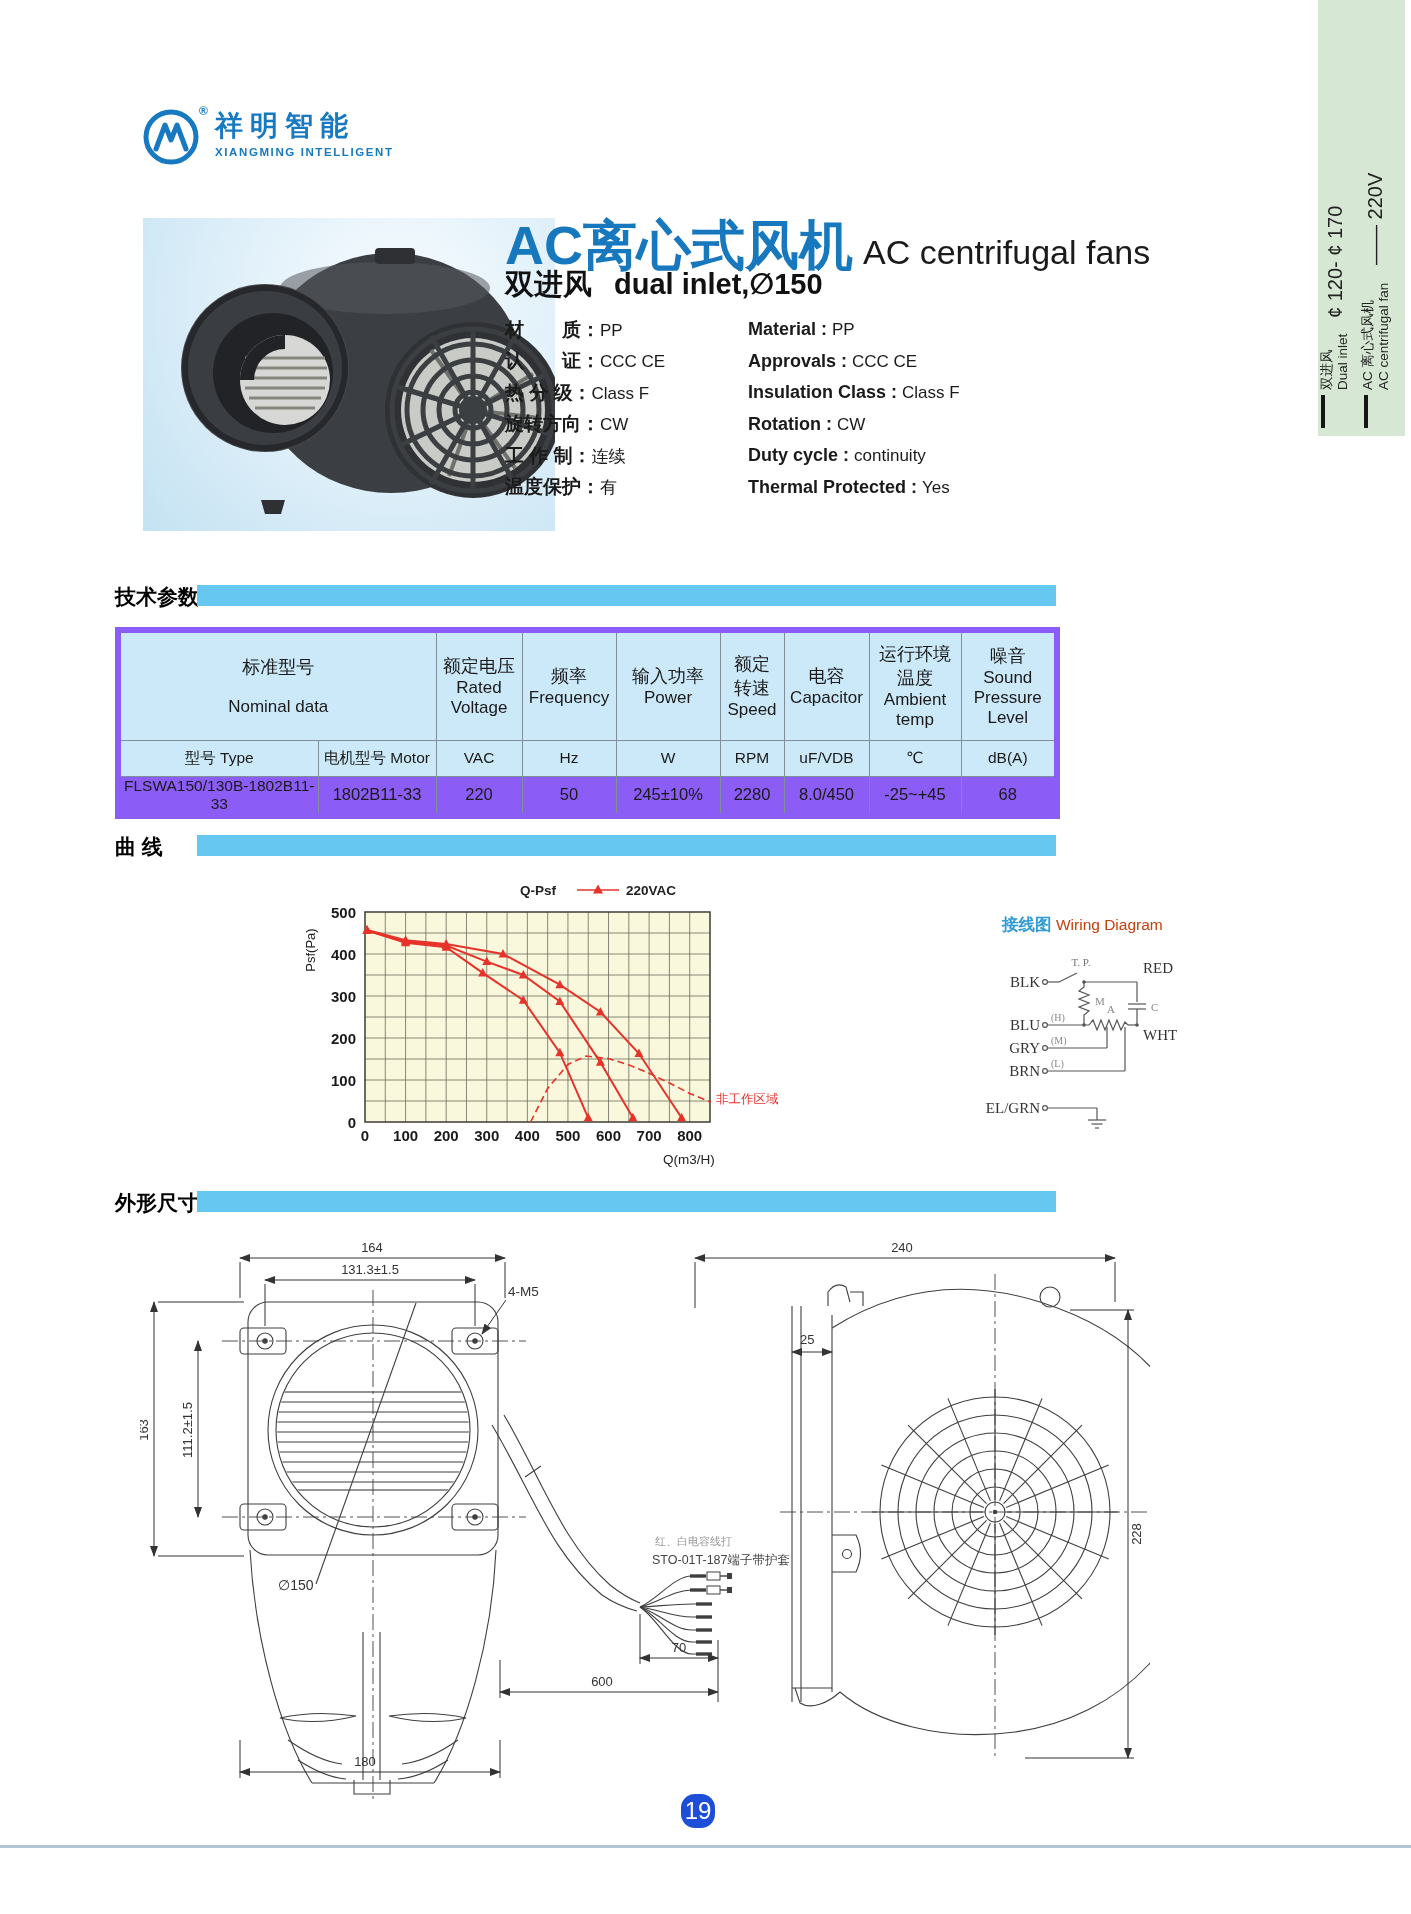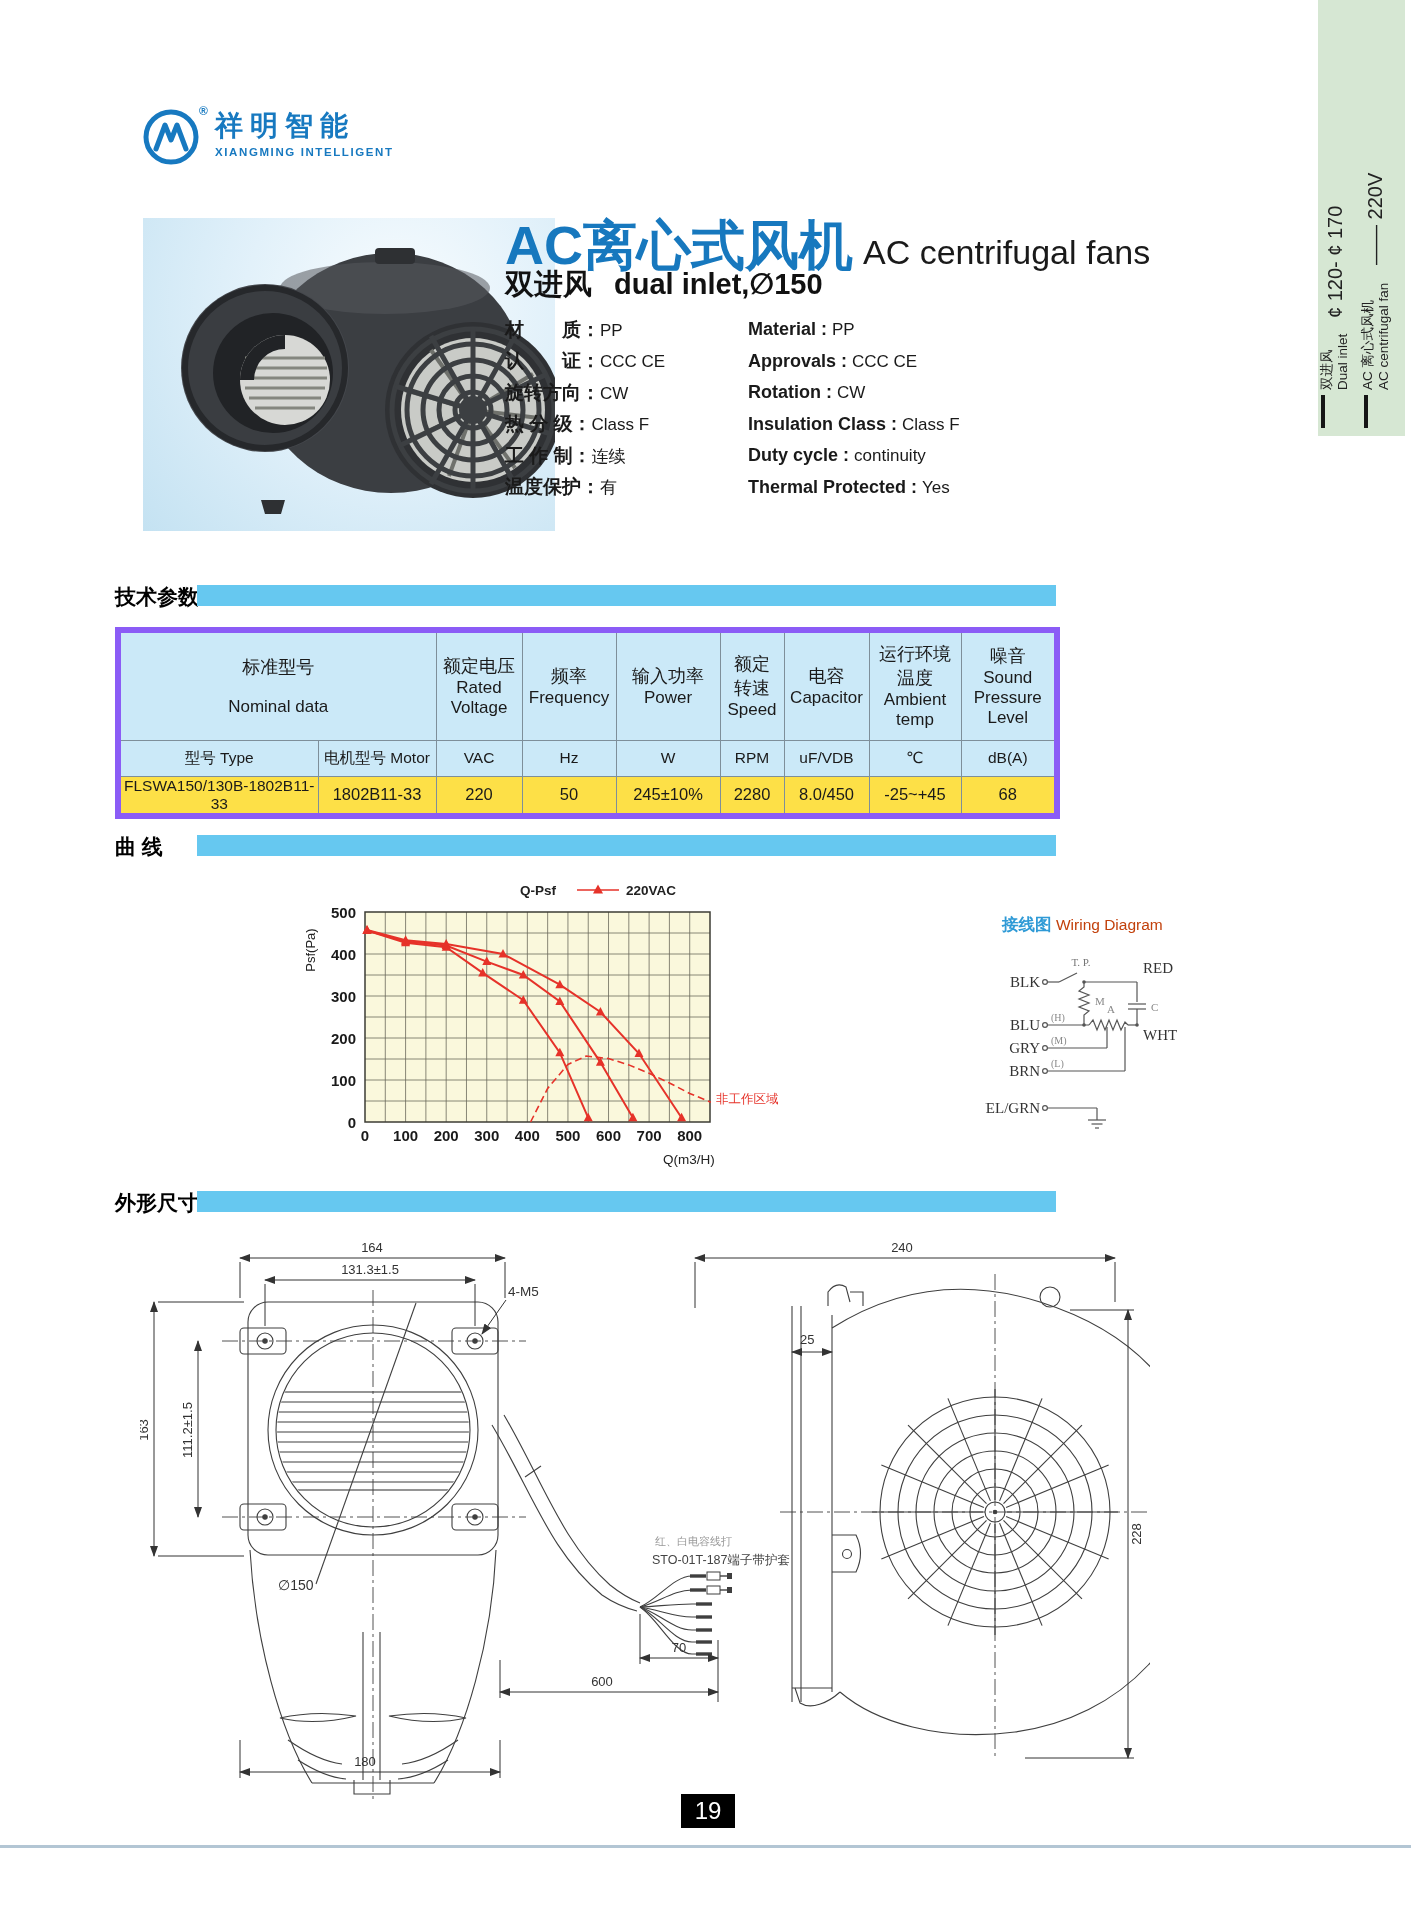--- a/index.html
+++ b/index.html
@@ -29,31 +29,31 @@
   .spec-cn b{font-size:19px;}
   .spec-en{font-size:17px;}
   .spec-en b{font-size:18px;}
   
   .sec-title{position:absolute;font-size:21px;font-weight:bold;color:#000;white-space:nowrap;}
   .sec-bar{position:absolute;width:859px;height:21px;background:#66c8f0;}
   
   #spec-table{border-collapse:collapse;table-layout:fixed;}
   #spec-table td{border:1.4px solid #7e8f9a;text-align:center;vertical-align:middle;padding:0 2px;
                  background:#cbe9f8;white-space:pre-line;}
-  #spec-table tr.vals td{background:#fde047;font-size:16.5px;}
+  #spec-table tr.vals td{background:#8b5cf6;font-size:16.5px;}
   #spec-table .cn{font-size:18px;}
   #spec-table .en{font-size:17px;}
   #spec-table tr.units td{font-size:15.5px;height:35px;}
   #spec-table{border:6px solid #8b5cf6;}
   
   #wiring-title-cn{font-size:16.5px;font-weight:bold;color:#2f9ad6;}
   #wiring-title-en{font-size:15.5px;color:#c2410c;}
   
-  #page-num{left:681px;top:1794px;width:54px;height:34px;background:#000000;color:#fff;
-            font-size:24px;display:flex;align-items:center;justify-content:center;}
+  #page-num{left:681px;top:1794px;width:34px;height:34px;background:#1d4ed8;color:#fff;
+            font-size:24px;display:flex;align-items:center;justify-content:center;border-radius:14px;}
   #footer-line{left:0;top:1845px;width:1411px;height:2.5px;background:#b3c6d4;}
   svg text{font-family:"Liberation Sans","DejaVu Sans",sans-serif;}
   .serif{font-family:"Liberation Serif","DejaVu Serif",serif;}
 </style>
 </head>
 <body>
 
 <div id="page">
 
   <div class="abs" style="left:143px;top:106px;width:420px;height:70px;display:flex;">
@@ -138,26 +138,26 @@
   <div class="abs" id="spec-rows" style="left:505px;top:314px;width:600px;">
       <div class="spec-row">
         <div class="spec-cn"><b>材　　质</b><b>：</b><span>PP</span></div>
         <div class="spec-en"><b>Material</b><b> :  </b><span>PP</span></div>
       </div>
       <div class="spec-row">
         <div class="spec-cn"><b>认　　证</b><b>：</b><span>CCC  CE</span></div>
         <div class="spec-en"><b>Approvals</b><b> :  </b><span>CCC  CE</span></div>
       </div>
       <div class="spec-row">
+        <div class="spec-cn"><b>热 分 级</b><b>：</b><span>Class F</span></div>
+        <div class="spec-en"><b>Insulation Class</b><b> :  </b><span>Class F</span></div>
+      </div>
+      <div class="spec-row">
         <div class="spec-cn"><b>旋转方向</b><b>：</b><span>CW</span></div>
         <div class="spec-en"><b>Rotation</b><b> :  </b><span>CW</span></div>
-      </div>
-      <div class="spec-row">
-        <div class="spec-cn"><b>热 分 级</b><b>：</b><span>Class F</span></div>
-        <div class="spec-en"><b>Insulation Class</b><b> :  </b><span>Class F</span></div>
       </div>
       <div class="spec-row">
         <div class="spec-cn"><b>工 作 制</b><b>：</b><span>连续</span></div>
         <div class="spec-en"><b>Duty cycle</b><b> :  </b><span>continuity</span></div>
       </div>
       <div class="spec-row">
         <div class="spec-cn"><b>温度保护</b><b>：</b><span>有</span></div>
         <div class="spec-en"><b>Thermal  Protected</b><b> :  </b><span>Yes</span></div>
       </div>
     </div>

